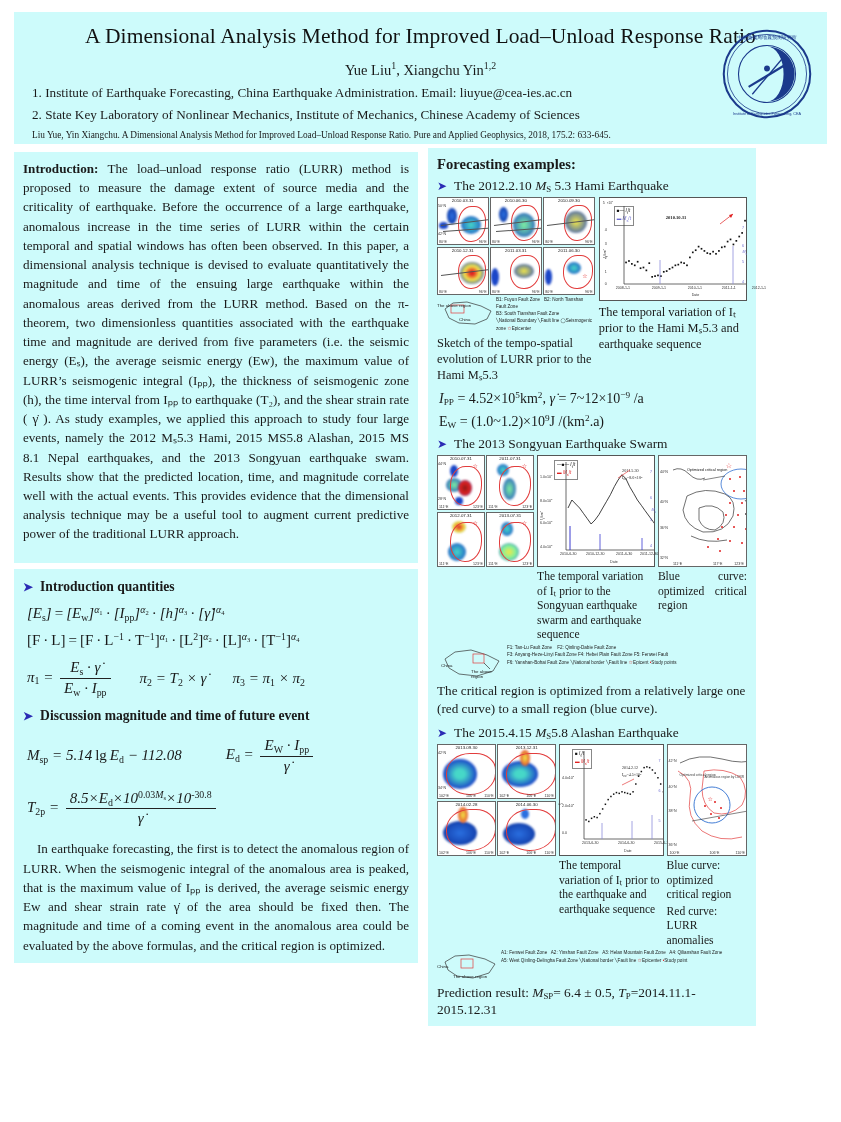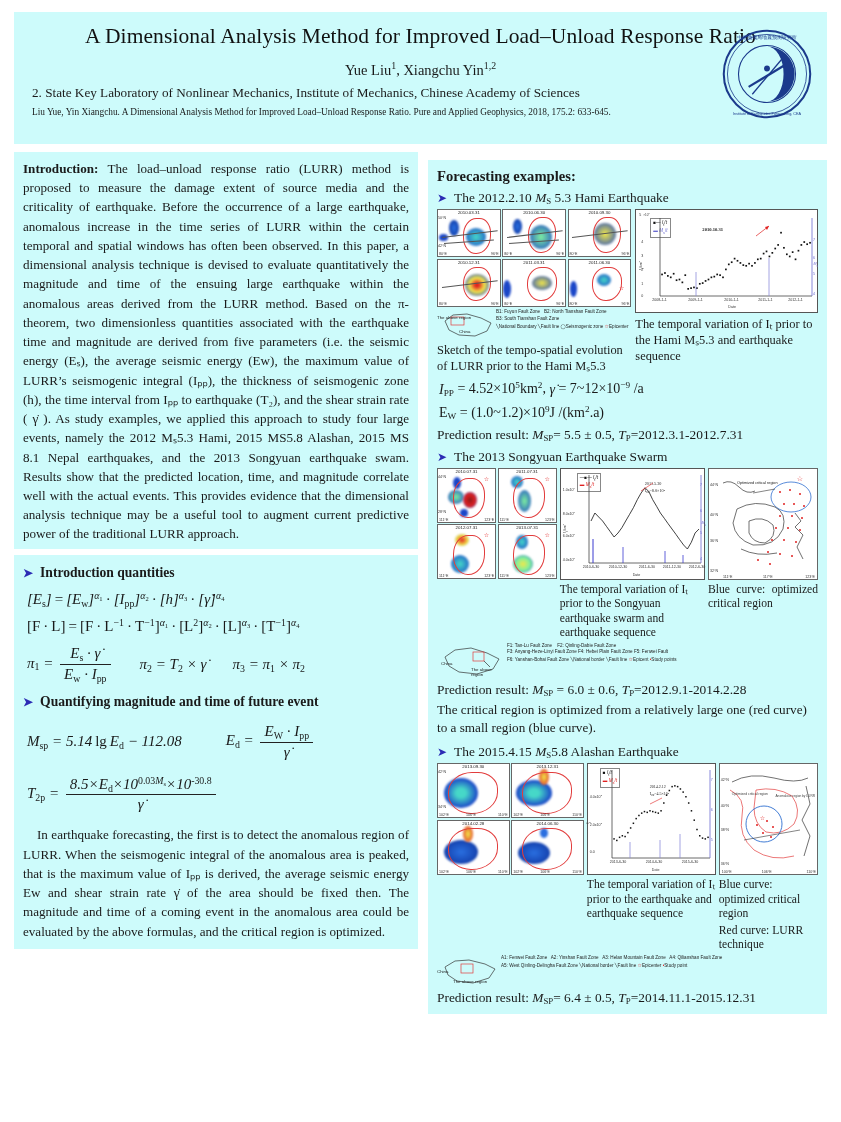--- a/index.html
+++ b/index.html
@@ -34,21 +34,21 @@
   }
   .citation{
     font-size:9.3px;margin-top:6px;line-height:1.2;padding-left:8px;
   }
   sup{font-size:.68em;vertical-align:super;}
   .logo{
     position:absolute;right:14px;top:16px;width:92px;height:92px;
   }
   
   .colL{position:absolute;left:14px;top:152px;width:404px;}
-  .colR{position:absolute;left:428px;top:160px;width:399px;}
+  .colR{position:absolute;left:428px;top:148px;width:328px;}
   .panel{
     background:#cdfbfb;box-sizing:border-box;
     padding:7px 9px 8px 9px;margin-bottom:6px;
   }
   p.body{
     font-size:13.1px;line-height:1.47;text-align:justify;margin:0;
     text-indent:0;
   }
   p.body.indent{text-indent:14px;}
   b.lead{font-weight:bold;}
@@ -113,40 +113,41 @@
 </head>
 <body>
 
 <div class="poster">
 
   <div class="header">
     <div class="title">A Dimensional Analysis Method for Improved Load–Unload Response Ratio</div>
     <div class="authors">
       <span>Yue Liu</span><sup>1</sup><span>,  Xiangchu Yin</span><sup>1,2</sup>
     </div>
+    <div class="affil">1. Institute of Earthquake Forecasting, China Earthquake Administration. Email: liuyue@cea-ies.ac.cn</div>
     <div class="affil">2. State Key Laboratory of Nonlinear Mechanics, Institute of Mechanics, Chinese Academy of Sciences</div>
     <div class="citation">Liu Yue, Yin Xiangchu. A Dimensional Analysis Method for Improved Load–Unload Response Ratio. Pure and Applied Geophysics, 2018, 175.2: 633-645.</div>
 
     <svg class="logo" viewBox="0 0 100 100">
       <circle cx="50" cy="50" r="47" fill="none" stroke="#1b3a8c" stroke-width="2.2"></circle>
       <circle cx="50" cy="50" r="43" fill="none" stroke="#1b3a8c" stroke-width="0.9"></circle>
       <circle cx="50" cy="50" r="31" fill="none" stroke="#1b3a8c" stroke-width="1.2"></circle>
       <path d="M50 20 a30 30 0 0 1 0 60 a18 30 0 0 0 0 -60 z" fill="#1b3a8c"></path>
       <circle cx="50" cy="44" r="6.5" fill="#cdfbfb"></circle>
       <circle cx="50" cy="44" r="3.2" fill="#1b3a8c"></circle>
       <path d="M30 64 L70 40" stroke="#1b3a8c" stroke-width="2.4" fill="none"></path>
       <path d="M34 72 L66 34" stroke="#1b3a8c" stroke-width="1.4" fill="none"></path>
       <text x="50" y="12" font-size="5.4" fill="#1b3a8c" text-anchor="middle" font-family="'Liberation Sans',sans-serif">中国地震局地震预测研究所</text>
       <text x="50" y="95" font-size="4.1" fill="#1b3a8c" text-anchor="middle" font-family="'Liberation Sans',sans-serif">Institute of Earthquake Forecasting, CEA</text>
     </svg>
   </div>
 
   <div class="colL">
 
-    <div class="panel" style="padding-bottom:5px;">
+    <div class="panel" style="padding-bottom:19px;">
       <p class="body"><b class="lead">Introduction:</b><span> The load–unload response ratio (LURR) method is proposed to measure the damage extent of source media and the criticality of earthquake. Before the occurrence of a large earthquake, anomalous increase in the time series of LURR within the certain temporal and spatial windows has often been observed. In this paper, a dimensional analysis technique is devised to evaluate quantitatively the magnitude and time of the ensuing large earthquake within the anomalous areas derived from the LURR method. Based on the π-theorem, two dimensionless quantities associated with the earthquake time and magnitude are derived from five parameters (i.e. the seismic energy (Eₛ), the average seismic energy (Eᴡ),  the maximum value of LURR’s seismogenic integral (Iₚₚ), the thickness of seismogenic zone (h), the time interval from Iₚₚ to earthquake (T₂), and the shear strain rate ( γ̇ ). As study examples, we applied this approach to study four large events, namely the 2012 Mₛ5.3 Hami, 2015 MS5.8 Alashan, 2015 MS 8.1 Nepal earthquakes, and the 2013 Songyuan earthquake swam. Results show that the predicted location, time, and magnitude correlate well with the actual events. This provides evidence that the dimensional analysis technique may be a useful tool to augment current predictive power of the traditional LURR approach.</span></p>
     </div>
 
     <div class="panel" style="padding-top:8px;">
 
       <div class="bullet">
         <span class="arw">➤</span>
         <span>Introduction quantities</span>
       </div>
 
@@ -162,21 +163,21 @@
         <span class="eq" style="margin:0;">
           <i>π</i><span class="sub">1</span> =
           <span class="frac"><span class="num"><i>E</i><span class="sub">s</span> · <i>γ̇</i></span><span class="den"><i>E</i><span class="sub">w</span> · <i>I</i><span class="sub">pp</span></span></span>
         </span>
         <span class="eq" style="margin:0;"><i>π</i><span class="sub">2</span> = <i>T</i><span class="sub">2</span> × <i>γ̇</i></span>
         <span class="eq" style="margin:0;"><i>π</i><span class="sub">3</span> = <i>π</i><span class="sub">1</span> × <i>π</i><span class="sub">2</span></span>
       </div>
 
       <div class="bullet" style="margin-top:10px;">
         <span class="arw">➤</span>
-        <span>Quantifying magnitude and time of future event</span>
+        <span>Discussion magnitude and time of future event</span>
       </div>
 
       <div class="eqwide" style="margin-top:13px;">
         <span class="eq" style="margin:0;">
           <i>M</i><span class="sub">sp</span> = 5.14 <span class="up">lg</span> <i>E</i><span class="sub">d</span> − 112.08
         </span>
         <span class="eq" style="margin:0;">
           <i>E</i><span class="sub">d</span> =
           <span class="frac"><span class="num"><i>E</i><span class="sub">W</span> · <i>I</i><span class="sub">pp</span></span><span class="den"><i>γ̇</i></span></span>
         </span>
@@ -377,23 +378,20 @@
           <div class="capt" style="margin-top:4px;">The temporal variation of Iₜ prior to the Hami Mₛ5.3 and earthquake sequence</div>
         </div>
       </div>
 
       <div class="eq" style="font-size:14px;margin:6px 0 4px 2px;">
         <i>I</i><span class="sub">PP</span> <span class="up">= 4.52×10<span class="sup2">5</span>km<span class="sup2">2</span>,</span> <i>γ̇</i> <span class="up">= 7~12×10<span class="sup2">−9</span> /a</span>
       </div>
       <div class="eq" style="font-size:14px;margin:6px 0 6px 2px;">
         <span class="up">E</span><span class="sub">W</span> <span class="up">= (1.0~1.2)×10<span class="sup2">9</span>J /(km<span class="sup2">2</span>.a)</span>
       </div>
-      <div class="pred">
-        Prediction result: <i>M</i><span class="sub">SP</span>= 5.5 ± 0.5, <i>T</i><span class="sub">P</span>=2012.3.1-2012.7.31
-      </div>
 
       <div class="bullet-rt" style="margin-top:5px;">
         <span class="arw">➤</span>
         <span>The 2013 Songyuan Earthquake Swarm</span>
       </div>
 
       <div class="figrow" style="gap:3px;">
 
         <div style="width:122px;">
           <div style="display:grid;grid-template-columns:repeat(2,1fr);gap:1.5px;">
@@ -540,23 +538,20 @@
           <div>
             <span>F6: Yanshan-Bohai Fault Zone</span>
             <span>╲</span><span>National border</span>
             <span>╲</span><span>Fault line</span>
             <span class="star" style="position:static;font-size:5px;">☆</span><span>Epicent</span>
             <span style="color:#e02020;">•</span><span>Study points</span>
           </div>
         </div>
       </div>
 
-      <div class="pred" style="margin-top:5px;">
-        Prediction result: <i>M</i><span class="sub">SP</span> = 6.0 ± 0.6, <i>T</i><span class="sub">P</span>=2012.9.1-2014.2.28
-      </div>
       <div class="capt" style="font-size:13.2px;line-height:1.4;">The critical region is optimized from a relatively large one (red curve) to a small region (blue curve).</div>
 
       <div class="bullet-rt" style="margin-top:6px;">
         <span class="arw">➤</span>
         <span><span>The 2015.4.15 </span><i><span>M</span><span class="sub">S</span></i><span>5.8 Alashan Earthquake</span></span>
       </div>
 
       <div class="figrow" style="gap:3px;">
         <div style="width:148px;">
           <div style="display:grid;grid-template-columns:repeat(2,1fr);gap:1.5px;">
@@ -688,21 +683,21 @@
             <div class="rdot" style="left:50px;top:72px;"></div>
             <div class="axlab" style="left:1px;top:14px;">42°N</div>
             <div class="axlab" style="left:1px;top:40px;">40°N</div>
             <div class="axlab" style="left:1px;top:64px;">38°N</div>
             <div class="axlab" style="left:1px;bottom:8px;">36°N</div>
             <div class="axlab" style="left:2px;bottom:0px;">100°E</div>
             <div class="axlab" style="left:42px;bottom:0px;">106°E</div>
             <div class="axlab" style="right:1px;bottom:0px;">110°E</div>
           </div>
           <div class="capt-sm" style="margin-top:3px;">Blue curve: optimized critical region</div>
-          <div class="capt-sm">Red curve:  LURR technique</div>
+          <div class="capt-sm">Red curve:  LURR anomalies</div>
         </div>
       </div>
 
       <div style="display:flex;gap:4px;margin-top:2px;align-items:flex-start;">
         <div style="width:60px;position:relative;height:30px;">
           <svg viewBox="0 0 64 32" style="width:64px;height:32px;">
             <path d="M8 12 L18 6 L32 5 L48 9 L58 14 L52 23 L36 28 L20 26 L11 20 Z" fill="none" stroke="#333" stroke-width="0.7"></path>
             <rect x="24" y="9" width="12" height="9" fill="none" stroke="#e23c3c" stroke-width="0.7"></rect>
           </svg>
           <div class="china-mini" style="position:absolute;left:0px;top:14px;">China</div>

